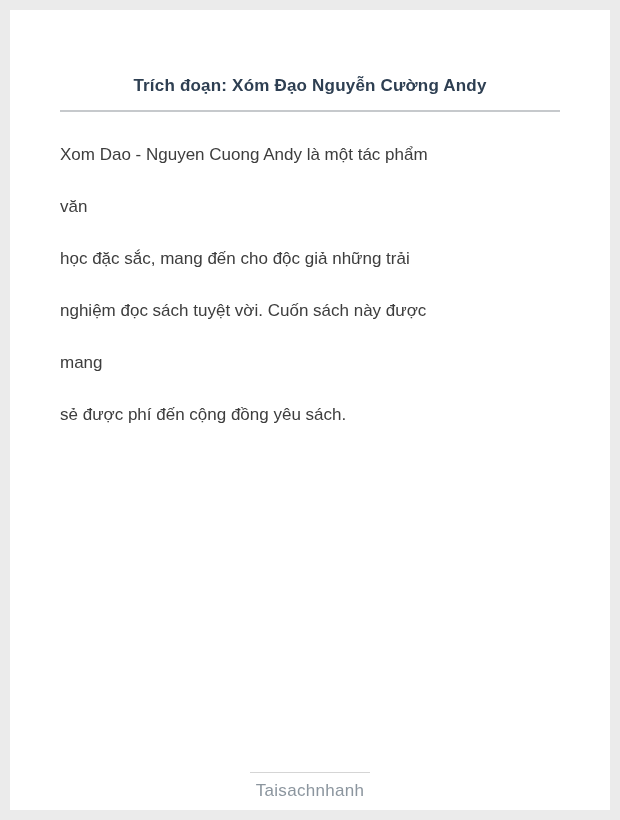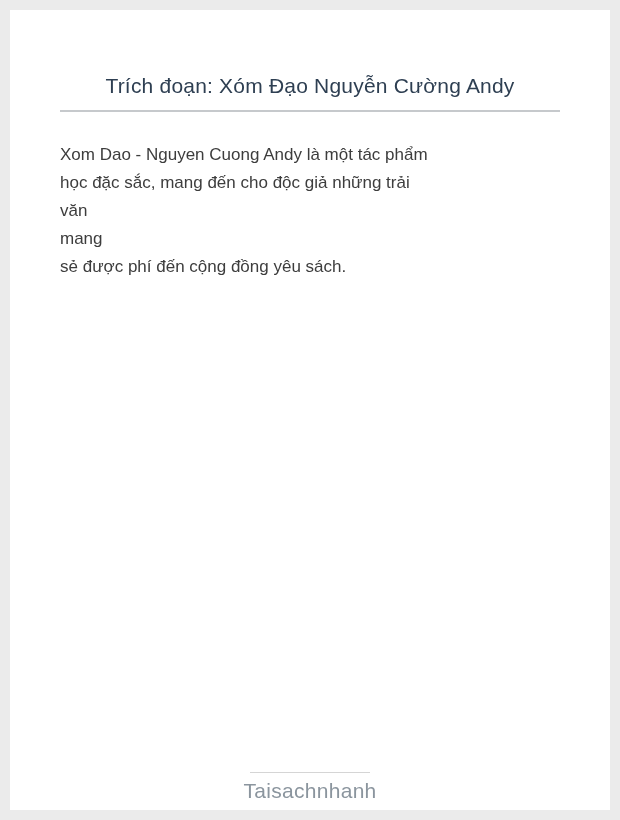--- a/index.html
+++ b/index.html
@@ -24,76 +24,78 @@
     top: 10px;
     width: 600px;
     height: 800px;
     background: #ffffff;
     padding: 63px 50px 0 50px;
   }
   .page-title {
     margin: 0;
     text-align: center;
     color: #2e3f52;
-    font-size: 21px;
-    font-weight: 400;
+    font-size: 17px;
+    font-weight: 700;
     line-height: 26px;
     letter-spacing: 0.2px;
   }
   .title-divider {
     margin-top: 11px;
     border: none;
     border-top: 2px solid #c6c9cc;
     height: 0;
     width: 100%;
   }
   .excerpt {
     margin-top: 29px;
     color: #3d3d3d;
     font-size: 17px;
     line-height: 28px;
   }
   .excerpt-line {
     white-space: pre-wrap;
+    margin-top: 24px;
   }
   .page-footer {
     position: absolute;
     left: 0;
     right: 0;
     bottom: 8px;
     text-align: center;
   }
   .footer-divider {
     width: 120px;
     margin: 0 auto 7px auto;
     border: none;
     border-top: 1px solid #d5d5d5;
     height: 0;
   }
   .footer-brand {
     color: #8b959e;
-    font-size: 21px;
+    font-size: 17px;
     line-height: 22px;
     letter-spacing: 0.3px;
   }
 </style>
 </head>
 <body>
 
 <div class="canvas">
   <div class="page">
 
     <h1 class="page-title">Trích đoạn: Xóm Đạo Nguyễn Cường Andy</h1>
 
     <div class="title-divider"></div>
 
     <div class="excerpt">
       <div class="excerpt-line">Xom Dao - Nguyen Cuong Andy là một tác phẩm</div>
+      <div class="excerpt-line">văn</div>
       <div class="excerpt-line">học đặc sắc, mang đến cho độc giả những trải</div>
-      <div class="excerpt-line">văn</div>
+      <div class="excerpt-line">nghiệm đọc sách tuyệt vời. Cuốn sách này được</div>
       <div class="excerpt-line">mang</div>
       <div class="excerpt-line">sẻ được phí đến cộng đồng yêu sách.</div>
     </div>
 
     <div class="page-footer">
       <div class="footer-divider"></div>
       <div class="footer-brand">Taisachnhanh</div>
     </div>
 
   </div>

